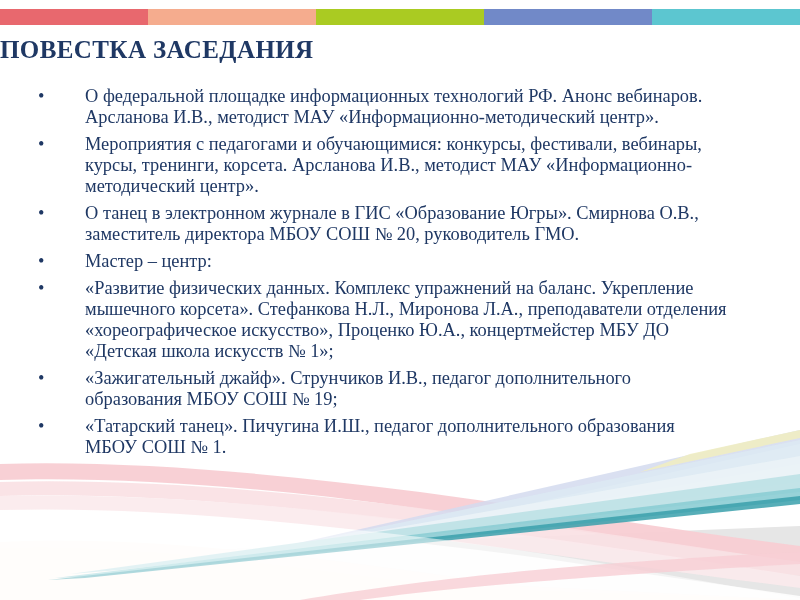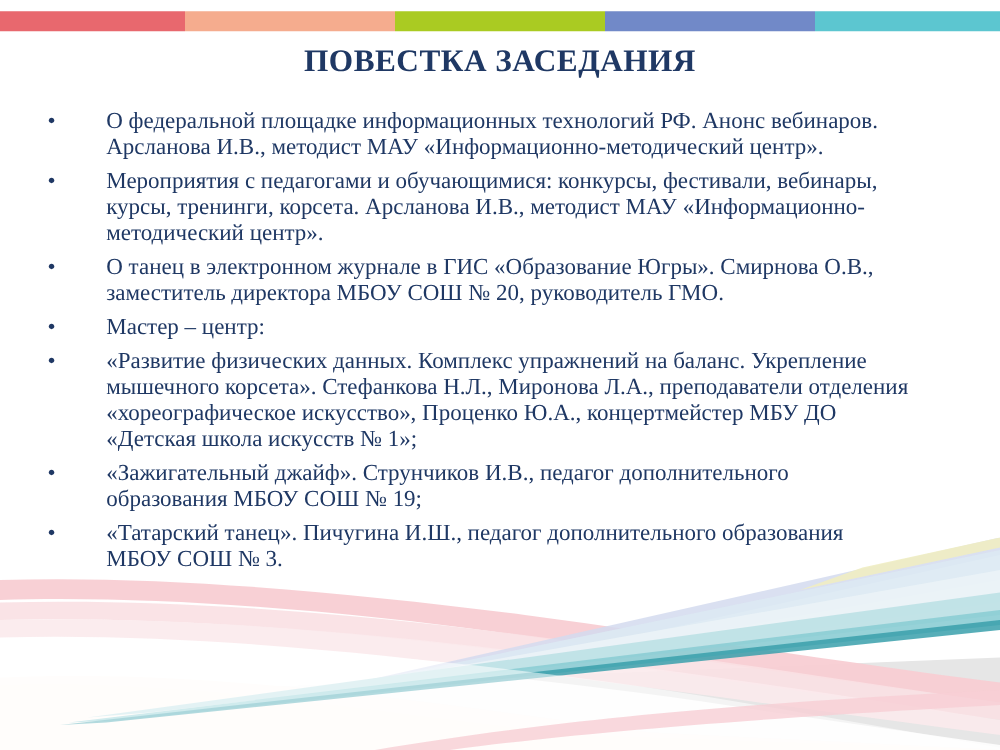--- a/index.html
+++ b/index.html
@@ -44,21 +44,21 @@
     z-index: 1;
     pointer-events: none;
   }
 
   
   #title {
     position: absolute;
     left: 0;
     top: 36px;
     width: 800px;
-    text-align: center;
+    text-align: left;
     color: #1F3864;
     font-weight: bold;
     font-size: 25px;
     letter-spacing: 0.4px;
     line-height: 1.1;
     z-index: 3;
   }
 
   
   #body-list {
@@ -162,17 +162,17 @@
     <li>
       <span class="bullet-dot">•</span>
       <span class="bullet-text">«Развитие физических данных. Комплекс упражнений на баланс. Укрепление мышечного корсета». Стефанкова Н.Л., Миронова Л.А., преподаватели отделения «хореографическое искусство», Проценко Ю.А., концертмейстер МБУ ДО «Детская школа искусств № 1»;</span>
     </li>
     <li>
       <span class="bullet-dot">•</span>
       <span class="bullet-text">«Зажигательный джайф». Струнчиков И.В., педагог дополнительного образования МБОУ СОШ № 19;</span>
     </li>
     <li>
       <span class="bullet-dot">•</span>
-      <span class="bullet-text">«Татарский танец». Пичугина И.Ш., педагог дополнительного образования МБОУ СОШ № 3.</span>
+      <span class="bullet-text">«Татарский танец». Пичугина И.Ш., педагог дополнительного образования МБОУ СОШ № 1.</span>
     </li>
   </ul>
 
 </div>
 
 </body></html>

